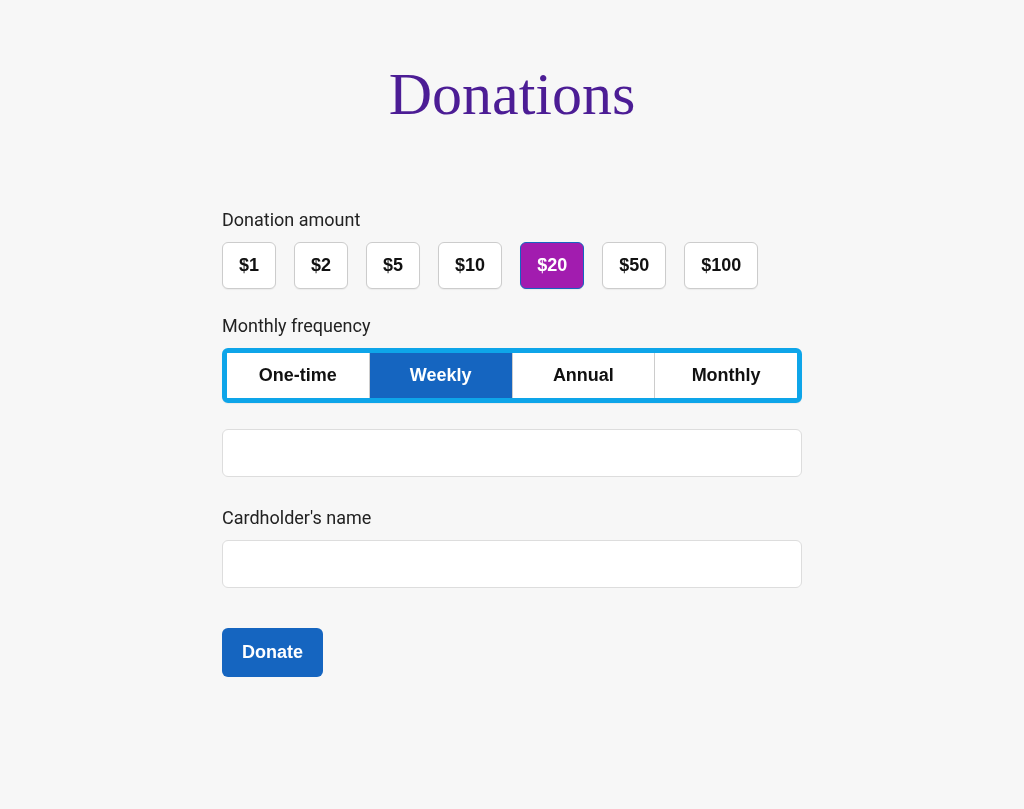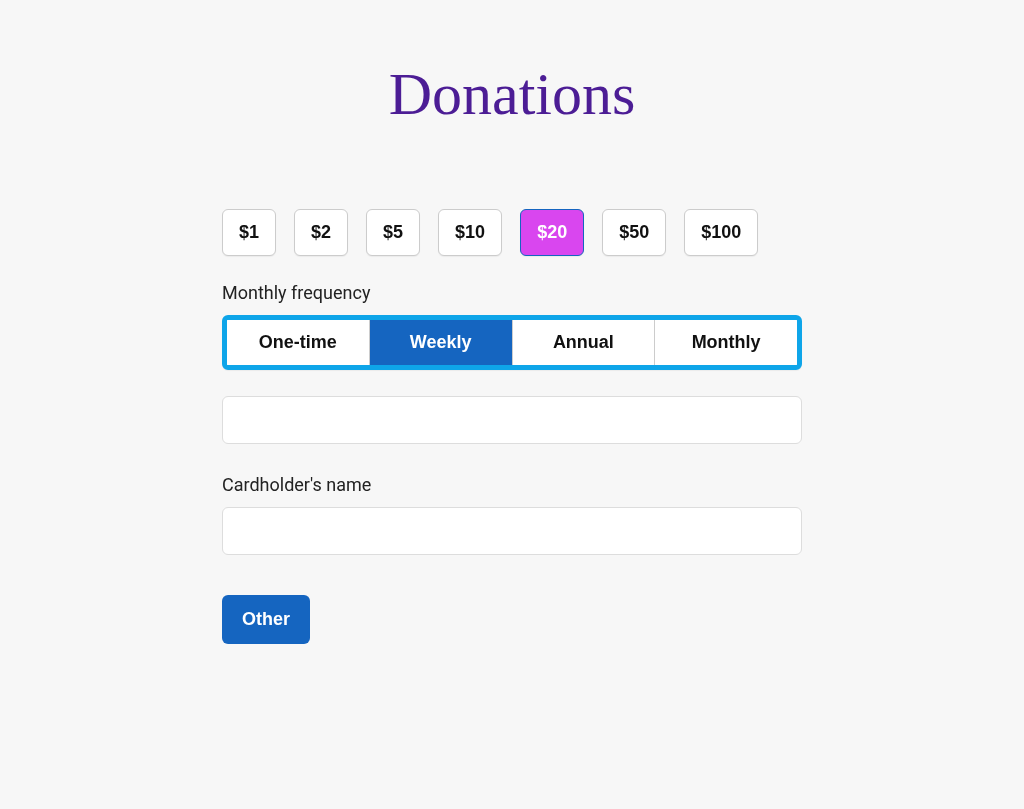--- a/index.html
+++ b/index.html
@@ -46,21 +46,21 @@
       padding: 12px 16px;
       font-size: 18px;
       font-weight: 600;
       color: #111;
       cursor: pointer;
       min-width: 50px;
       text-align: center;
       box-shadow: 0 1px 1px rgba(0,0,0,0.05);
     }
     .amount-btn.selected {
-      background: #d946ef;
+      background: #a21caf;
       border-color: #1565c0;
       color: #fff;
     }
     .segmented {
       display: flex;
       width: 100%;
       border: 5px solid #0ea5e9;
       border-radius: 6px;
       overflow: hidden;
       margin-bottom: 26px;
@@ -110,20 +110,21 @@
       cursor: pointer;
       margin-top: 10px;
     }
   </style>
 </head>
 <body>
 
 <div class="container">
   <h1>Donations</h1>
 
+  <label class="field-label">Donation amount</label>
   <div class="amounts" id="amounts">
       <button class="amount-btn">$1</button>
       <button class="amount-btn">$2</button>
       <button class="amount-btn">$5</button>
       <button class="amount-btn">$10</button>
       <button class="amount-btn selected">$20</button>
       <button class="amount-btn">$50</button>
       <button class="amount-btn">$100</button>
     </div>
 
@@ -133,14 +134,14 @@
       <button class="segment selected">Weekly</button>
       <button class="segment">Annual</button>
       <button class="segment">Monthly</button>
     </div>
 
   <input type="text" class="text-input" value="" style="">
 
   <label class="field-label">Cardholder's name</label>
   <input type="text" class="text-input" value="" style="">
 
-  <button class="submit-btn">Other</button>
+  <button class="submit-btn">Donate</button>
 </div>
 
 </body></html>

